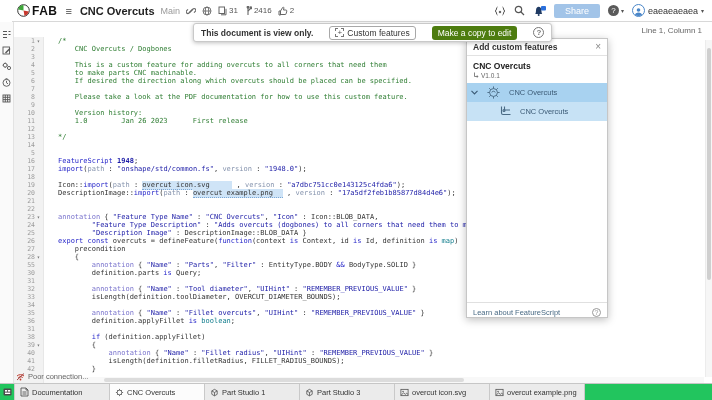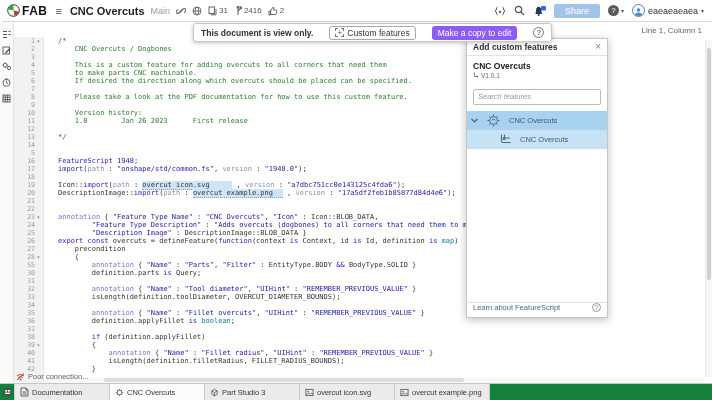--- a/index.html
+++ b/index.html
@@ -1,41 +1,41 @@
 <!DOCTYPE html>
 <html><head>
 <meta charset="utf-8">
 <style>
   *{margin:0;padding:0;box-sizing:border-box}
   html,body{width:712px;height:400px;overflow:hidden}
   body{position:relative;background:#fff;font-family:"Liberation Sans",sans-serif;color:#333}
 
   
-  .topbar{position:absolute;top:0;left:2px;right:0;height:22px;background:#fff;border-bottom:1px solid #d8d8d8;display:flex;align-items:center;padding:0 8px 0 5px;gap:6px;z-index:30}
+  .topbar{position:absolute;top:0;left:12px;right:0;height:22px;background:#fff;border-bottom:1px solid #d8d8d8;display:flex;align-items:center;padding:0 8px 0 5px;gap:6px;z-index:30}
   .logo{display:flex;align-items:center;gap:2px}
   .logo-text{font-size:12px;font-weight:bold;color:#111;letter-spacing:.5px}
   .hamburger{font-size:11px;color:#444;margin:0 2px}
   .doc-title{font-size:11px;font-weight:bold;color:#222}
   .workspace{font-size:9px;color:#999}
   .tb-ic{display:flex;align-items:center;color:#666}
   .tb-ic svg{display:block}
   .stat{display:flex;align-items:center;gap:2px;font-size:8px;color:#555}
   .tb-right{margin-left:auto;display:flex;align-items:center;gap:8px}
   .share-btn{background:#a2c4e8;color:#fff;font-size:9px;padding:2px 11px;border-radius:2px;border:none}
   .help-circle{width:11px;height:11px;border-radius:50%;background:#5a5a5a;color:#fff;font-size:8px;line-height:11px;text-align:center}
   .caret{font-size:6px;color:#555}
   .user{display:flex;align-items:center;gap:3px;font-size:9px;color:#333}
   .avatar{width:13px;height:13px;border-radius:50%;border:1.5px solid #4a86c8;display:flex;align-items:flex-end;justify-content:center;overflow:hidden}
 
   
   .banner{position:absolute;left:193px;top:23px;height:19px;background:#fff;border:1px solid #c9c9c9;border-radius:3px;box-shadow:0 1px 4px rgba(0,0,0,.25);display:flex;align-items:center;gap:16px;padding:0 7px;z-index:40}
   .banner-text{font-size:8.5px;font-weight:bold;color:#333}
   .cf-btn{display:flex;align-items:center;gap:3px;border:1px solid #a8a8a8;border-radius:3px;background:#fff;padding:1px 5px;font-size:8.5px;color:#333}
   .dashed-plus{width:9px;height:9px;border:1px dashed #777;font-size:8px;line-height:7px;text-align:center;color:#555}
-  .copy-btn{background:#8b5cf6;color:#fff;font-size:8.5px;padding:2px 6px;border-radius:3px;border:none}
+  .copy-btn{background:#4d7c0f;color:#fff;font-size:8.5px;padding:2px 6px;border-radius:3px;border:none}
   .banner-help{width:11px;height:11px;border-radius:50%;border:1px solid #777;color:#777;font-size:8px;line-height:10px;text-align:center;font-weight:bold}
 
   .cursor-pos{position:absolute;top:26px;right:10px;font-size:8px;color:#666;z-index:5}
 
   
   .sidebar{position:absolute;left:0;top:22px;bottom:17px;width:14px;background:#fafafa;border-right:1px solid #e3e3e3;display:flex;flex-direction:column;align-items:center;padding-top:8px;gap:7px;z-index:10}
   .sb-ic{color:#555}
   .sb-ic svg{display:block}
 
   
@@ -44,21 +44,21 @@
   .grow{height:8px;display:flex;justify-content:flex-end;align-items:center;font:6.5px "DejaVu Sans Mono",monospace;color:#9c9c9c;padding-right:1px}
   .grow .fold{width:7px;font-size:5.5px;color:#777;text-align:center}
   .code{position:absolute;left:44px;top:15px;right:0;white-space:pre;font:7px/8px "DejaVu Sans Mono",monospace}
   .crow{height:8px}
   .c{color:#2e7d32}
   .k{color:#2626c9}
   .s{color:#1a1aa6}
   .a{color:#7a74cd}
   .v{color:#8593ad}
   .t{color:#0f7c8c}
-  .n{color:#1a1aa6;font-weight:normal}
+  .n{color:#1a1aa6;font-weight:bold}
   .p{color:#333}
   .chip{background:#cfe4f7;display:inline-block;min-width:90px;border-bottom:1px dotted #7aa7d6;color:#333}
 
   
   .vscroll{position:absolute;right:0;top:18px;bottom:6px;width:7px;background:#f6f6f6;border-left:1px solid #ececec;z-index:6}
   .vthumb{position:absolute;left:1px;right:1px;top:8px;height:232px;background:#cfcfcf;border-radius:3px}
   .hscroll{position:absolute;left:30px;right:8px;bottom:0;height:6px;background:#f8f8f8;z-index:6}
   .hthumb{position:absolute;left:60px;width:360px;top:1px;height:4px;background:#dcdcdc;border-radius:2px}
 
   .poor-conn{position:absolute;left:16px;bottom:19px;display:flex;align-items:center;gap:3px;font-size:7.5px;color:#666;z-index:7}
@@ -75,26 +75,26 @@
   .search-input{width:100%;height:16px;border:1px solid #bbb;border-radius:2px;font-size:7.5px;padding:0 4px;color:#333;font-family:"Liberation Sans",sans-serif}
   .search-input::placeholder{color:#9a9a9a;font-style:italic}
   .tree-row{height:19px;display:flex;align-items:center;font-size:7.5px;color:#3b5a75}
   .tree-row.lvl0{background:#a8d2f0}
   .tree-row.lvl1{background:#c7e2f5}
   .tree-chev{width:14px;text-align:center;color:#3b5a75}
   .tree-ic{display:flex;align-items:center;margin-right:8px}
   .lvl0 .tree-ic{margin-left:5px}
   .lvl1 .tree-ic{margin-left:32px}
   .panel-fill{flex:1}
-  .panel-ft{height:15px;border-top:1px solid #e0e0e0;display:flex;align-items:flex-start;justify-content:space-between;padding:0 6px}
+  .panel-ft{height:15px;border-top:1px solid #e0e0e0;display:flex;align-items:flex-end;justify-content:space-between;padding:0 6px}
   .learn-link{font-size:7.5px;color:#4a6b85}
   .ft-help{width:9px;height:9px;border-radius:50%;border:1px solid #999;color:#999;font-size:7px;line-height:8px;text-align:center}
 
   
-  .tabbar{position:absolute;left:0;right:0;bottom:0;height:17px;background:#15803d;border-top:1px solid #c6c6c6;display:flex;align-items:stretch;z-index:25}
+  .tabbar{position:absolute;left:0;right:0;bottom:0;height:17px;background:#22c55e;border-top:1px solid #c6c6c6;display:flex;align-items:stretch;z-index:25}
   .tab-corner{width:15px;display:flex;align-items:center;justify-content:center;border-right:1px solid #cccccc}
   .tab{width:95px;display:flex;align-items:center;gap:3px;padding:0 5px;border-right:1px solid #c9c9c9;background:#ebebeb;overflow:hidden}
   .tab.active{background:#fcfcfc}
   .tablabel{font-size:7.5px;color:#333;white-space:nowrap;overflow:hidden}
   .tabicon{display:flex;align-items:center;flex:none}
 </style>
 </head>
 <body>
 
 <div class="topbar">
@@ -431,23 +431,20 @@
   <div class="panel-sub">
     <div class="feat-name">CNC Overcuts</div>
     <div class="ver-line">
       <svg width="6" height="7" viewBox="0 0 6 7">
         <path d="M1.5 0.5 v4 h3" fill="none" stroke="#777" stroke-width="0.9"></path>
           <path d="M3.8 3 L5.5 4.5 L3.8 6 Z" fill="#777"></path>
       </svg>
       <span>V1.0.1</span>
     </div>
   </div>
-  <div class="search-wrap">
-    <input class="search-input" type="text" placeholder="Search features" style="">
-  </div>
   <div class="tree-row lvl0">
     <span class="tree-chev">
       <svg width="7" height="5" viewBox="0 0 7 5">
           <path d="M0.5 0.8 L3.5 4 L6.5 0.8" fill="none" stroke="#3b5a75" stroke-width="1.1"></path>
         </svg>
     </span>
     <span class="tree-ic">
       <svg width="15" height="15" viewBox="0 0 16 16" fill="none" stroke="#4a6b85" stroke-width="1">
         <circle cx="8" cy="8" r="4.2"></circle>
         <path d="M8 1.5 v2.3 M8 12.2 v2.3 M1.5 8 h2.3 M12.2 8 h2.3 M3.4 3.4 l1.6 1.6 M11 11 l1.6 1.6 M12.6 3.4 L11 5 M5 11 l-1.6 1.6"></path>
@@ -501,20 +498,29 @@
       </span>
       <span class="tablabel">CNC Overcuts</span>
     </div>
     <div class="tab">
       <span class="tabicon">
         <svg width="9" height="9" viewBox="0 0 10 10" fill="none" stroke="#555" stroke-width="0.9">
           <path d="M2 3.2 L5 1.5 L8 3.2 V7 L5 8.7 L2 7 Z"></path>
           <path d="M2 3.2 L5 5 L8 3.2 M5 5 V8.7"></path>
         </svg>
       </span>
+      <span class="tablabel">Part Studio 1</span>
+    </div>
+    <div class="tab">
+      <span class="tabicon">
+        <svg width="9" height="9" viewBox="0 0 10 10" fill="none" stroke="#555" stroke-width="0.9">
+          <path d="M2 3.2 L5 1.5 L8 3.2 V7 L5 8.7 L2 7 Z"></path>
+          <path d="M2 3.2 L5 5 L8 3.2 M5 5 V8.7"></path>
+        </svg>
+      </span>
       <span class="tablabel">Part Studio 3</span>
     </div>
     <div class="tab">
       <span class="tabicon">
         <svg width="9" height="9" viewBox="0 0 10 10" fill="none" stroke="#555" stroke-width="0.9">
           <rect x="1" y="1.5" width="8" height="7"></rect>
           <circle cx="3.4" cy="3.8" r="0.8" fill="#555" stroke="none"></circle>
           <path d="M1.5 7.5 L4 5.5 L6 7 L7.5 5.8 L9 7.2"></path>
         </svg>
       </span>

